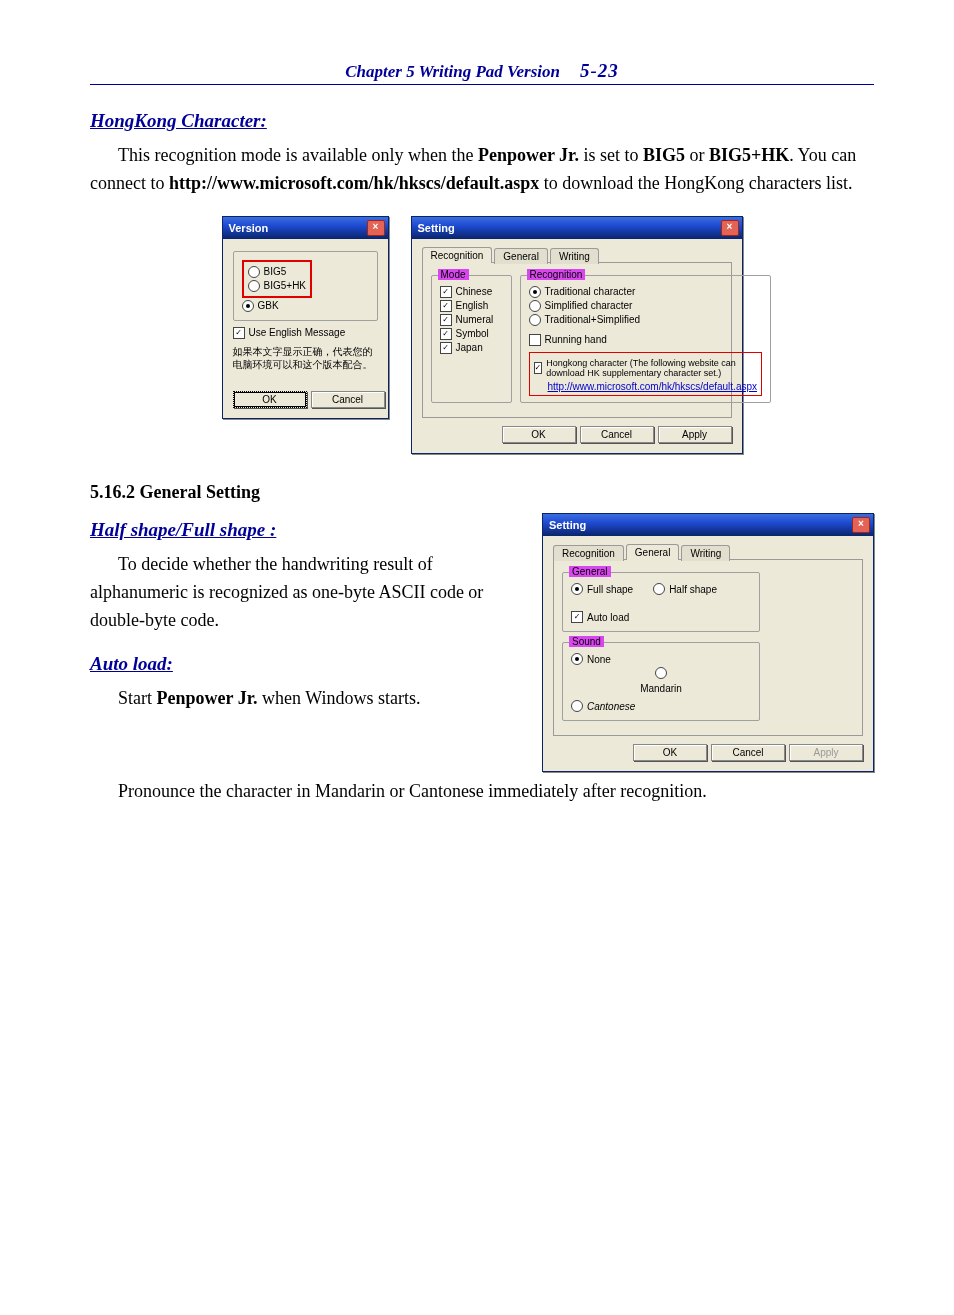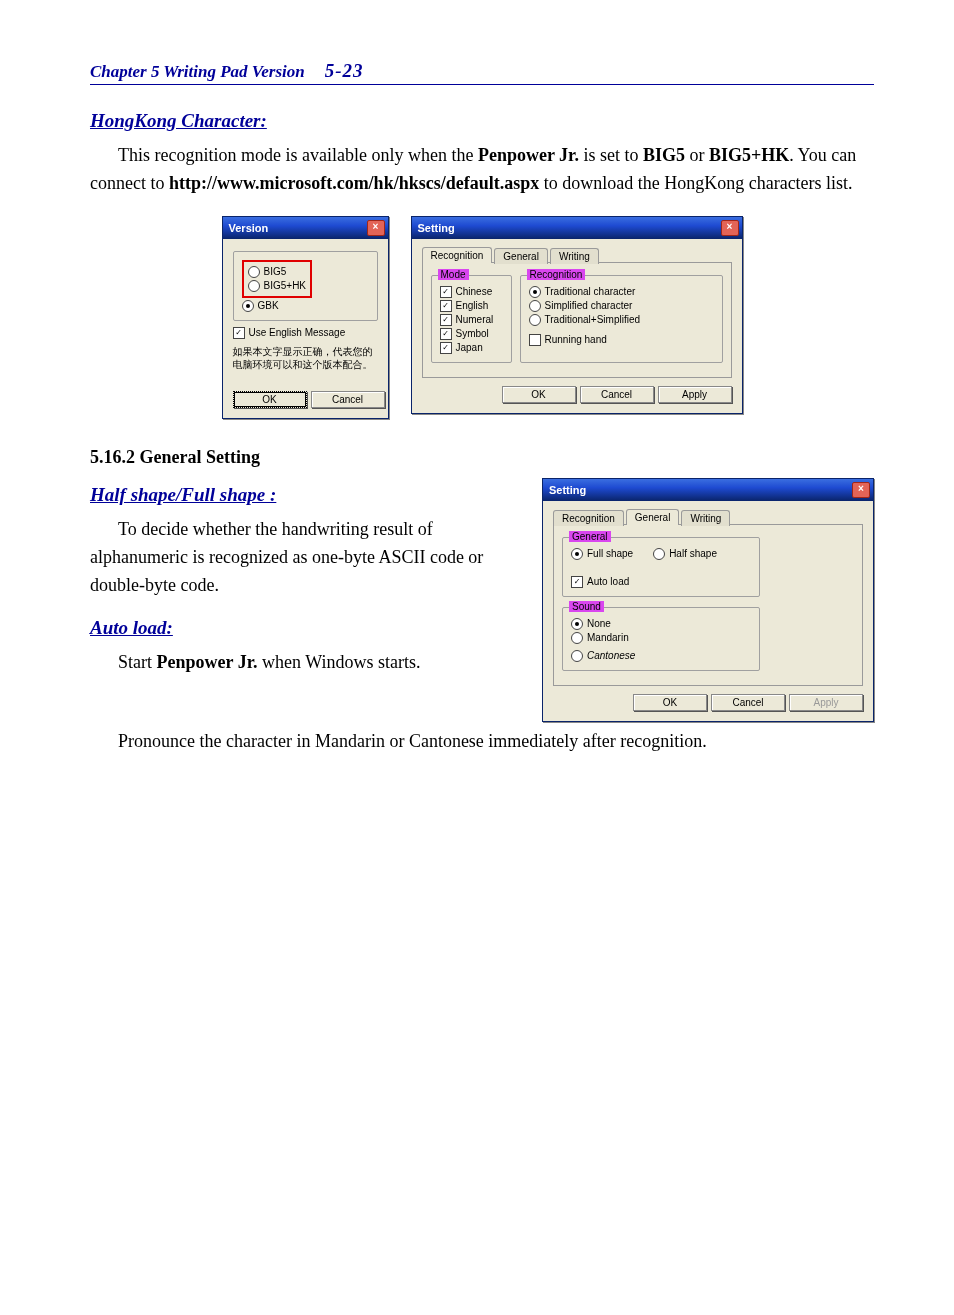--- a/index.html
+++ b/index.html
@@ -8,21 +8,21 @@
     font-family: "Times New Roman", serif;
     background: #fff;
     color: #000;
     width: 954px;
   }
   .page {
     padding: 60px 80px 60px 90px;
   }
   .header-row {
     display: flex;
-    justify-content: flex-start;
+    justify-content: center;
     align-items: baseline;
     font-style: italic;
     font-weight: bold;
     color: #000099;
     border-bottom: 1.5px solid #000099;
     padding-bottom: 2px;
     margin-bottom: 25px;
   }
   .chapter-title { font-size: 17px; margin-right: 20px; }
   .page-num { font-size: 19px; letter-spacing: 1px; }
@@ -234,20 +234,27 @@
                   <span>Simplified character</span>
                 </div>
               <div class="radio-row">
                   <span class="radio"></span>
                   <span>Traditional+Simplified</span>
                 </div>
               <div class="check-row" style="margin-top:8px;">
                   <span class="check"></span>
                   <span>Running hand</span>
                 </div>
+              <div class="hk-box">
+                <div class="check-row">
+                    <span class="check sel"></span>
+                    <span style="font-size:9px;line-height:1.15;">Hongkong character (The following website can download HK supplementary character set.)</span>
+                  </div>
+                <div style="margin:3px 0 0 14px;"><span class="link">http://www.microsoft.com/hk/hkscs/default.aspx</span></div>
+              </div>
             </div>
           </div>
         </div>
         <div class="btn-row">
           <span class="btn">OK</span>
           <span class="btn">Cancel</span>
           <span class="btn">Apply</span>
         </div>
       </div>
     </div>
@@ -297,21 +304,21 @@
                   <span class="check sel"></span>
                   <span>Auto load</span>
                 </div>
             </div>
             <div class="grp" style="width:180px;margin-top:10px;text-align:center;">
               <span class="grp-title">Sound</span>
               <div class="radio-row">
                   <span class="radio sel"></span>
                   <span>None</span>
                 </div>
-              <div class="radio-row" style="">
+              <div class="radio-row" style="flex-direction:column;">
                   <span class="radio"></span>
                   <span>Mandarin</span>
                 </div>
               <div class="radio-row" style="margin-top:6px;font-style:italic;">
                   <span class="radio"></span>
                   <span>Cantonese</span>
                 </div>
             </div>
           </div>
           <div class="btn-row">

